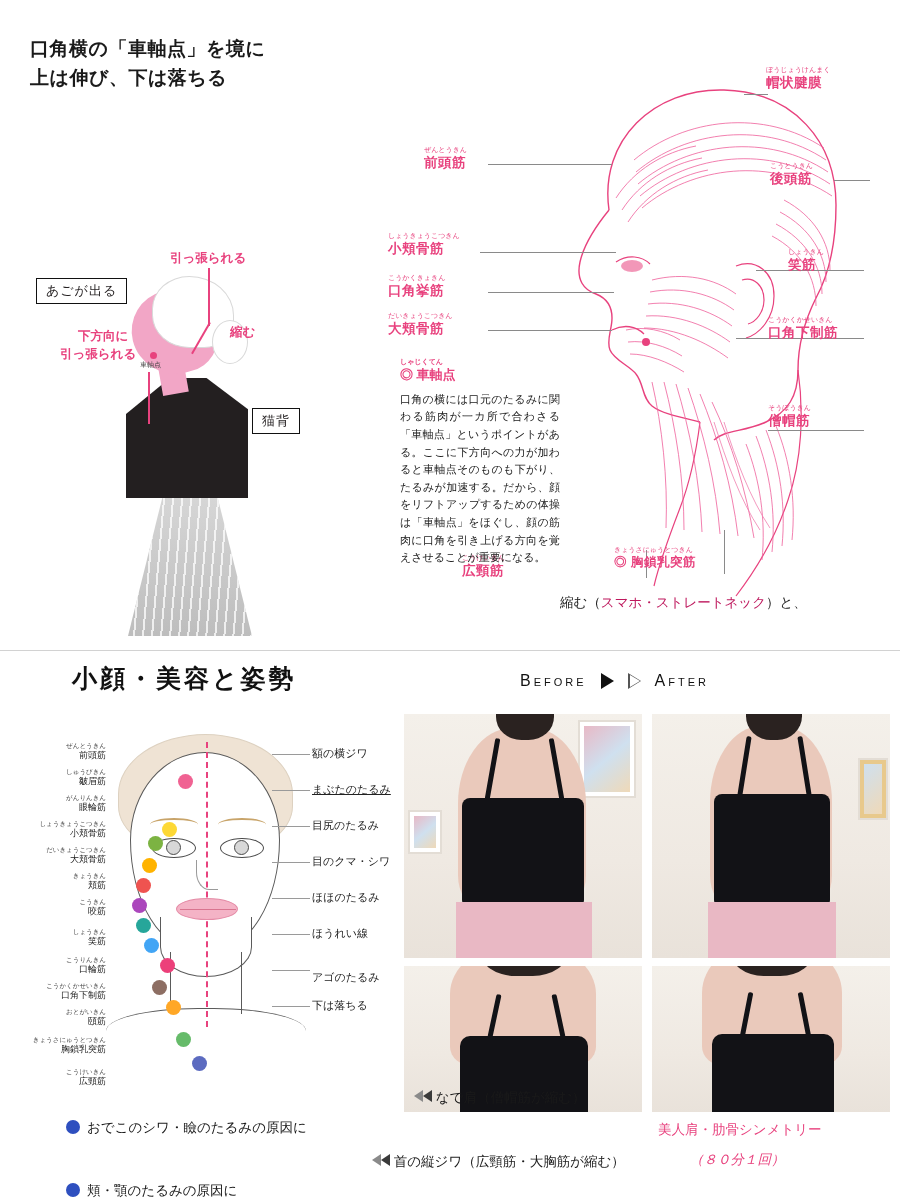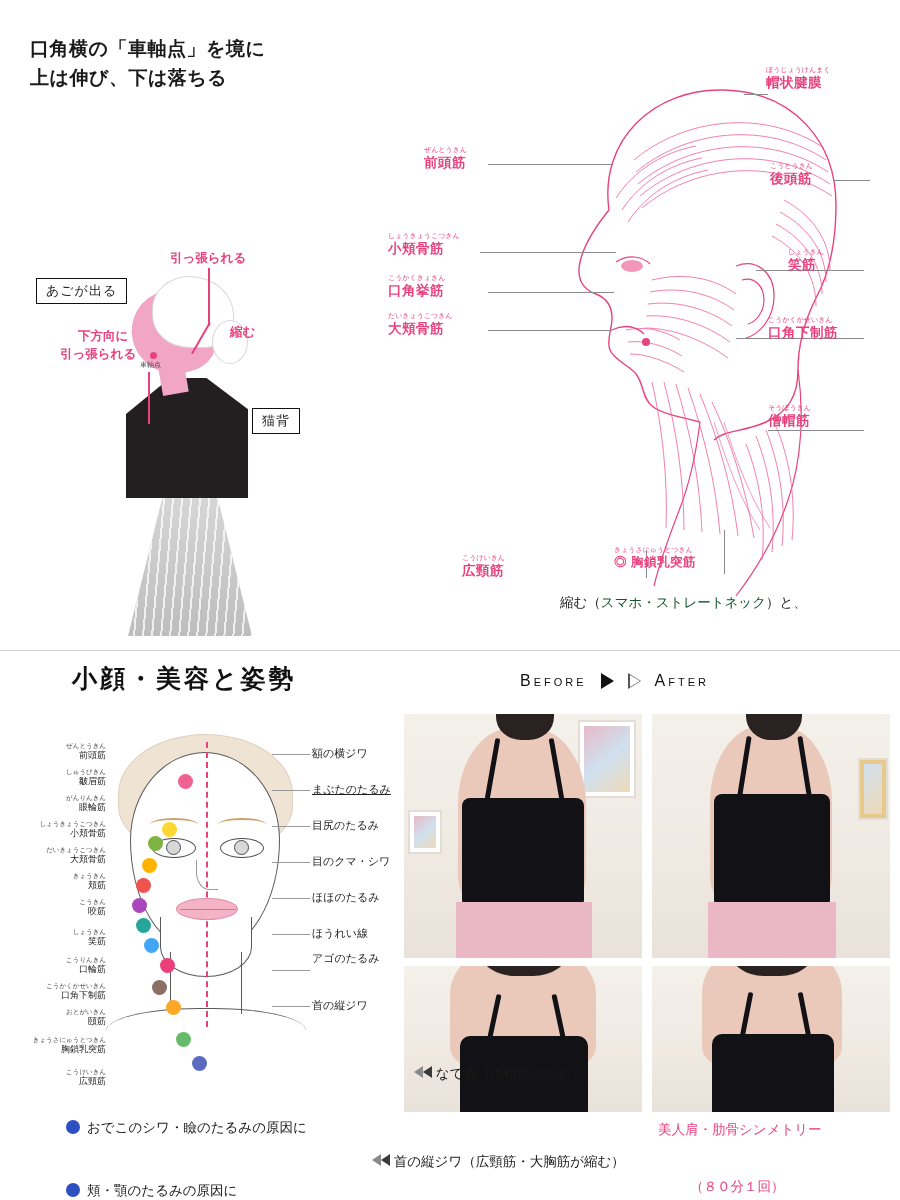--- a/index.html
+++ b/index.html
@@ -69,21 +69,21 @@
   .anatomy { position:absolute; left:384px; top:30px; width:480px; height:600px; }
   .ana-label { position:absolute; font-size:13.5px; font-weight:bold; color:#e8427e; white-space:nowrap; letter-spacing:.5px; }
   .ana-ruby { display:block; font-size:7px; font-weight:normal; letter-spacing:0; line-height:1; margin-bottom:1px; }
   .ana-lead { position:absolute; height:1px; background:#8a8a8a; }
 
   .note-box { position:absolute; left:400px; top:358px; width:160px; font-size:11px; line-height:1.6; color:#1a1a1a; text-align:justify; }
   .note-title { font-size:13px; font-weight:bold; color:#e8427e; margin-bottom:5px; }
   .note-ruby { display:block; font-size:7px; color:#e8427e; line-height:1; }
 
   .bottom-note { position:absolute; left:560px; top:592px; font-size:13.5px; line-height:1.6; color:#1a1a1a; }
-  .bottom-note .blue { color:#14532d; }
+  .bottom-note .blue { color:#be185d; }
 
   
   .divider { position:absolute; left:0; top:650px; width:900px; height:1px; background:#d2d2d2; }
 
   
   .sec-title {
     position:absolute; left:72px; top:662px;
     font-size:25px; font-weight:bold; letter-spacing:3px; color:#111;
   }
   .ba-title {
@@ -301,20 +301,27 @@
     <div class="ana-label" style="left:78px;top:524px;">
       <span class="ana-ruby">こうけいきん</span>
       <span>広頸筋</span>
     </div>
     <div class="ana-label" style="left:230px;top:516px;font-size:12.5px;">
       <span class="ana-ruby">きょうさにゅうとつきん</span>
       <span>◎ 胸鎖乳突筋</span>
     </div>
   </div>
 
+  <div class="note-box">
+    <div class="note-title">
+      <span class="note-ruby">しゃじくてん</span>
+      <span>◎ 車軸点</span>
+    </div>
+    <div>口角の横には口元のたるみに関わる筋肉が一カ所で合わさる「車軸点」というポイントがある。ここに下方向への力が加わると車軸点そのものも下がり、たるみが加速する。だから、顔をリフトアップするための体操は「車軸点」をほぐし、顔の筋肉に口角を引き上げる方向を覚えさせることが重要になる。</div>
+  </div>
 
   <div class="bottom-note">
     <div>
       <span>縮む（</span><span class="blue">スマホ・ストレートネック</span><span>）と、</span>
     </div>
   </div>
 
   <div class="divider"></div>
 
   <div class="sec-title">小顔・美容と姿勢</div>
@@ -422,24 +429,24 @@
     <div class="lead-l" style="left:262px;top:150px;width:38px;"></div>
     <div class="fr-label" style="left:302px;top:142px;">目のクマ・シワ</div>
 
     <div class="lead-l" style="left:262px;top:186px;width:38px;"></div>
     <div class="fr-label" style="left:302px;top:178px;">ほほのたるみ</div>
 
     <div class="lead-l" style="left:262px;top:222px;width:38px;"></div>
     <div class="fr-label" style="left:302px;top:214px;">ほうれい線</div>
 
     <div class="lead-l" style="left:262px;top:258px;width:38px;"></div>
-    <div class="fr-label" style="left:302px;top:239px;text-align:right;">アゴのたるみ</div>
+    <div class="fr-label" style="left:302px;top:258px;text-align:right;">アゴのたるみ</div>
 
     <div class="lead-l" style="left:262px;top:294px;width:38px;"></div>
-    <div class="fr-label" style="left:302px;top:286px;">首の縦ジワ</div>
+    <div class="fr-label" style="left:302px;top:286px;">下は落ちる</div>
   </div>
 
   <div class="photos">
 
     <div class="photo" style="left:0px;top:0px;width:238px;height:244px;">
       <div class="ph-wall"></div>
       <div class="ph-art" style="left:174px;top:6px;width:58px;height:78px;">
           <div class="inner"></div>
         </div>
       <div class="ph-art" style="left:4px;top:96px;width:34px;height:44px;">
@@ -485,26 +492,26 @@
     </div>
   </div>
 
   <div class="cap" style="left:66px;top:1118px;">
     <span class="bullet-blue"></span><span>おでこのシワ・瞼のたるみの原因に</span>
   </div>
   <div class="cap" style="left:66px;top:1181px;">
     <span class="bullet-blue"></span><span>頬・顎のたるみの原因に</span>
   </div>
 
-  <div class="cap" style="left:414px;top:1064px;">
+  <div class="cap" style="left:414px;top:1088px;">
     <span class="tri-left-hollow"></span><span class="tri-left-solid"></span>
     <span>なで肩（僧帽筋が縮む）</span>
   </div>
 
   <div class="cap" style="left:372px;top:1152px;">
     <span class="tri-left-hollow"></span><span class="tri-left-solid"></span>
     <span>首の縦ジワ（広頸筋・大胸筋が縮む）</span>
   </div>
 
   <div class="cap cap-pink" style="left:658px;top:1120px;">美人肩・肋骨シンメトリー</div>
-  <div class="cap cap-pink" style="left:690px;top:1177px;">（８０分１回）</div>
+  <div class="cap cap-pink" style="left:690px;top:1150px;font-style:italic;">（８０分１回）</div>
 
 </div>
 
 </body></html>

